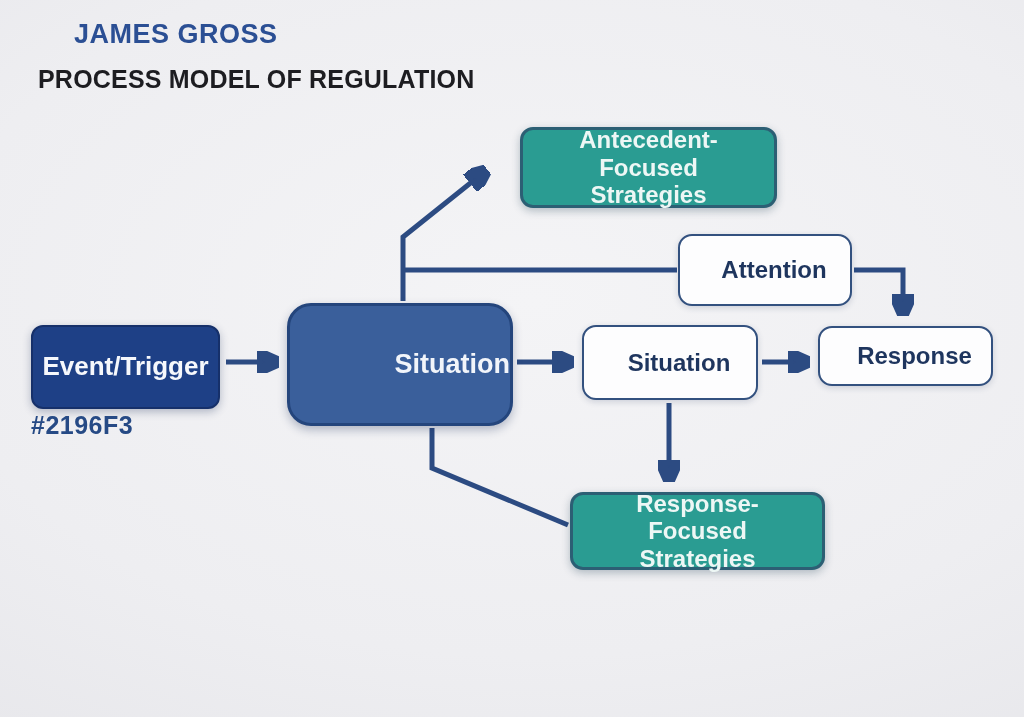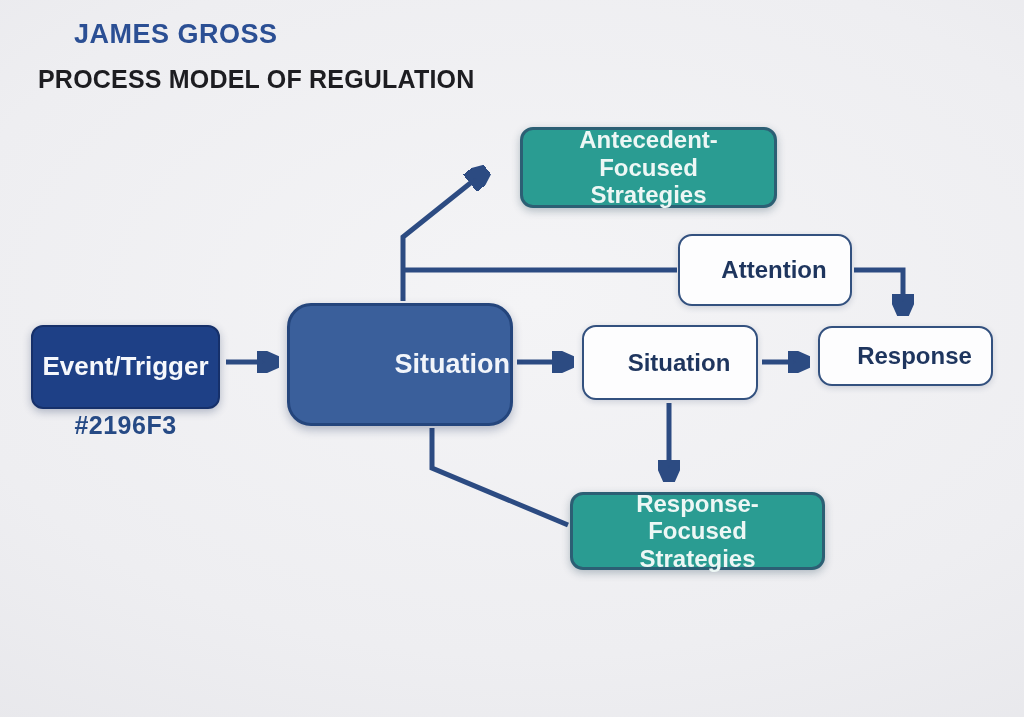--- a/index.html
+++ b/index.html
@@ -94,21 +94,21 @@
   #node-event-trigger   { left: 31px;  top: 325px; width: 189px; height: 84px;  font-size: 26px; }
   #node-situation       { left: 287px; top: 303px; width: 226px; height: 123px; font-size: 27px; }
   #node-antecedent      { left: 520px; top: 127px; width: 257px; height: 81px;  font-size: 24px; padding: 12px 18px; }
   #node-attention       { left: 678px; top: 234px; width: 174px; height: 72px;  font-size: 24px; }
   #node-appraisal       { left: 582px; top: 325px; width: 176px; height: 75px;  font-size: 24px; }
   #node-response        { left: 818px; top: 326px; width: 175px; height: 60px;  font-size: 24px; }
   #node-response-focused{ left: 570px; top: 492px; width: 255px; height: 78px;  font-size: 24px; padding: 0 18px; }
   
   .hex-caption {
     position: absolute;
-    text-align: center;
+    text-align: left;
     font-size: 25px;
     font-weight: 600;
     letter-spacing: 0.5px;
     color: #264a85;
   }
   #hex-event    { left: 31px;  top: 411px; width: 189px; }
   #hex-response { left: 814px; top: 415px; width: 183px; }
 </style>
 </head>
 <body>

